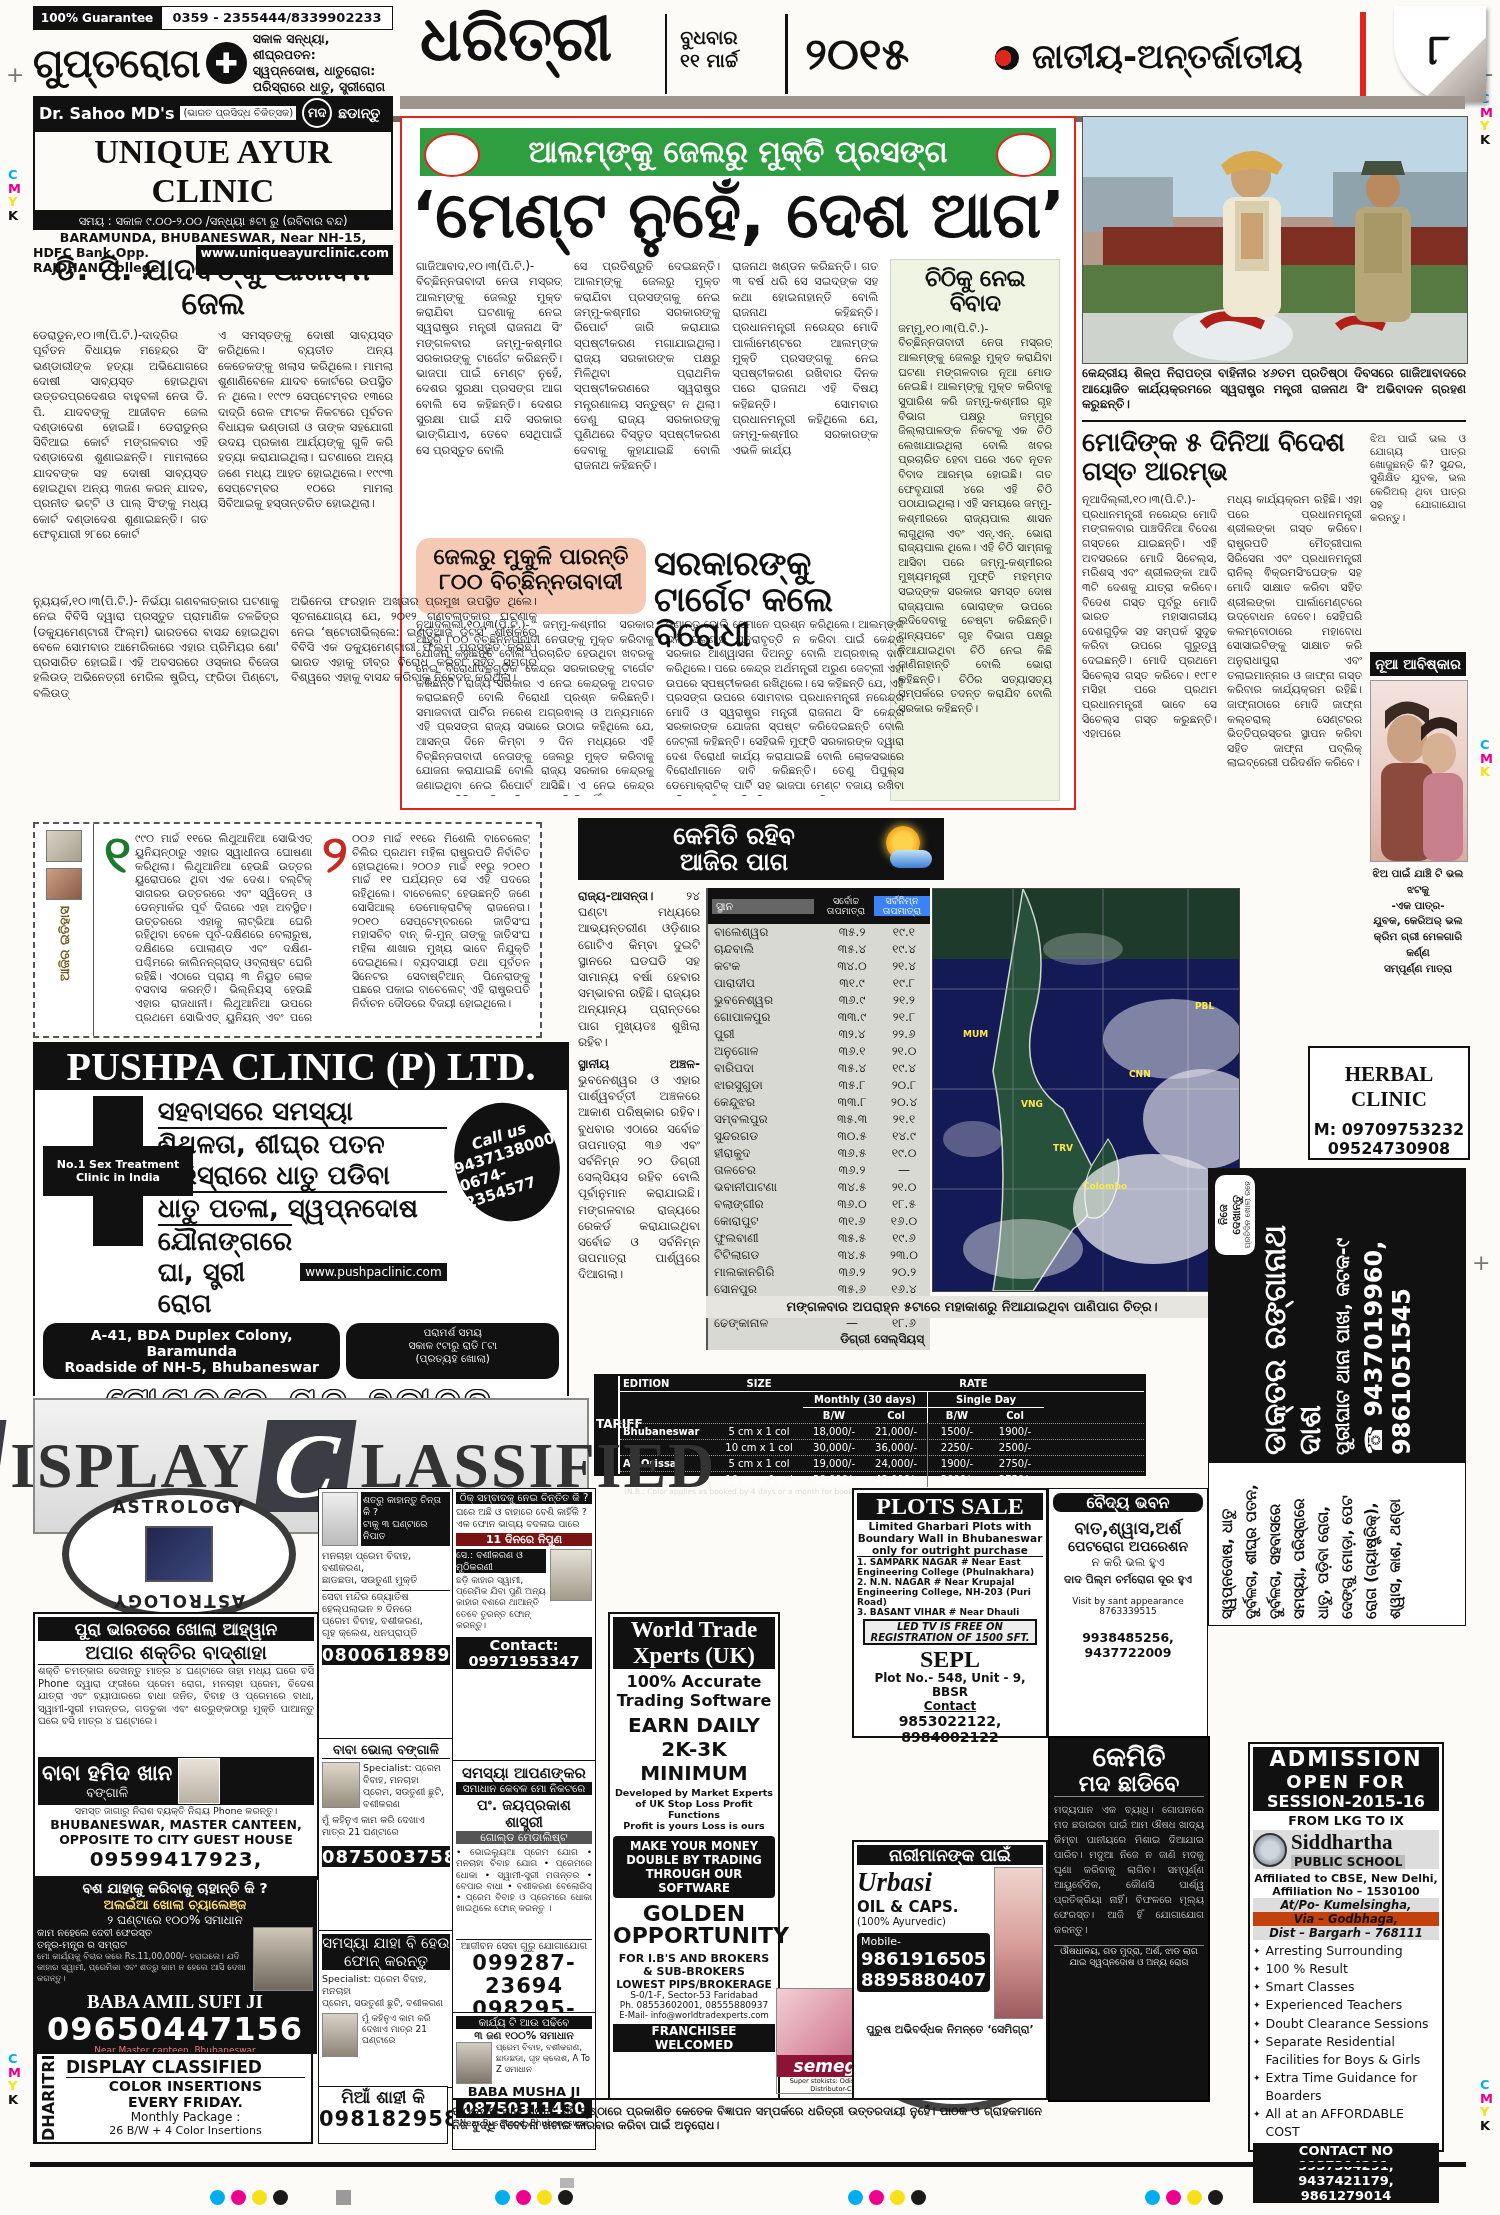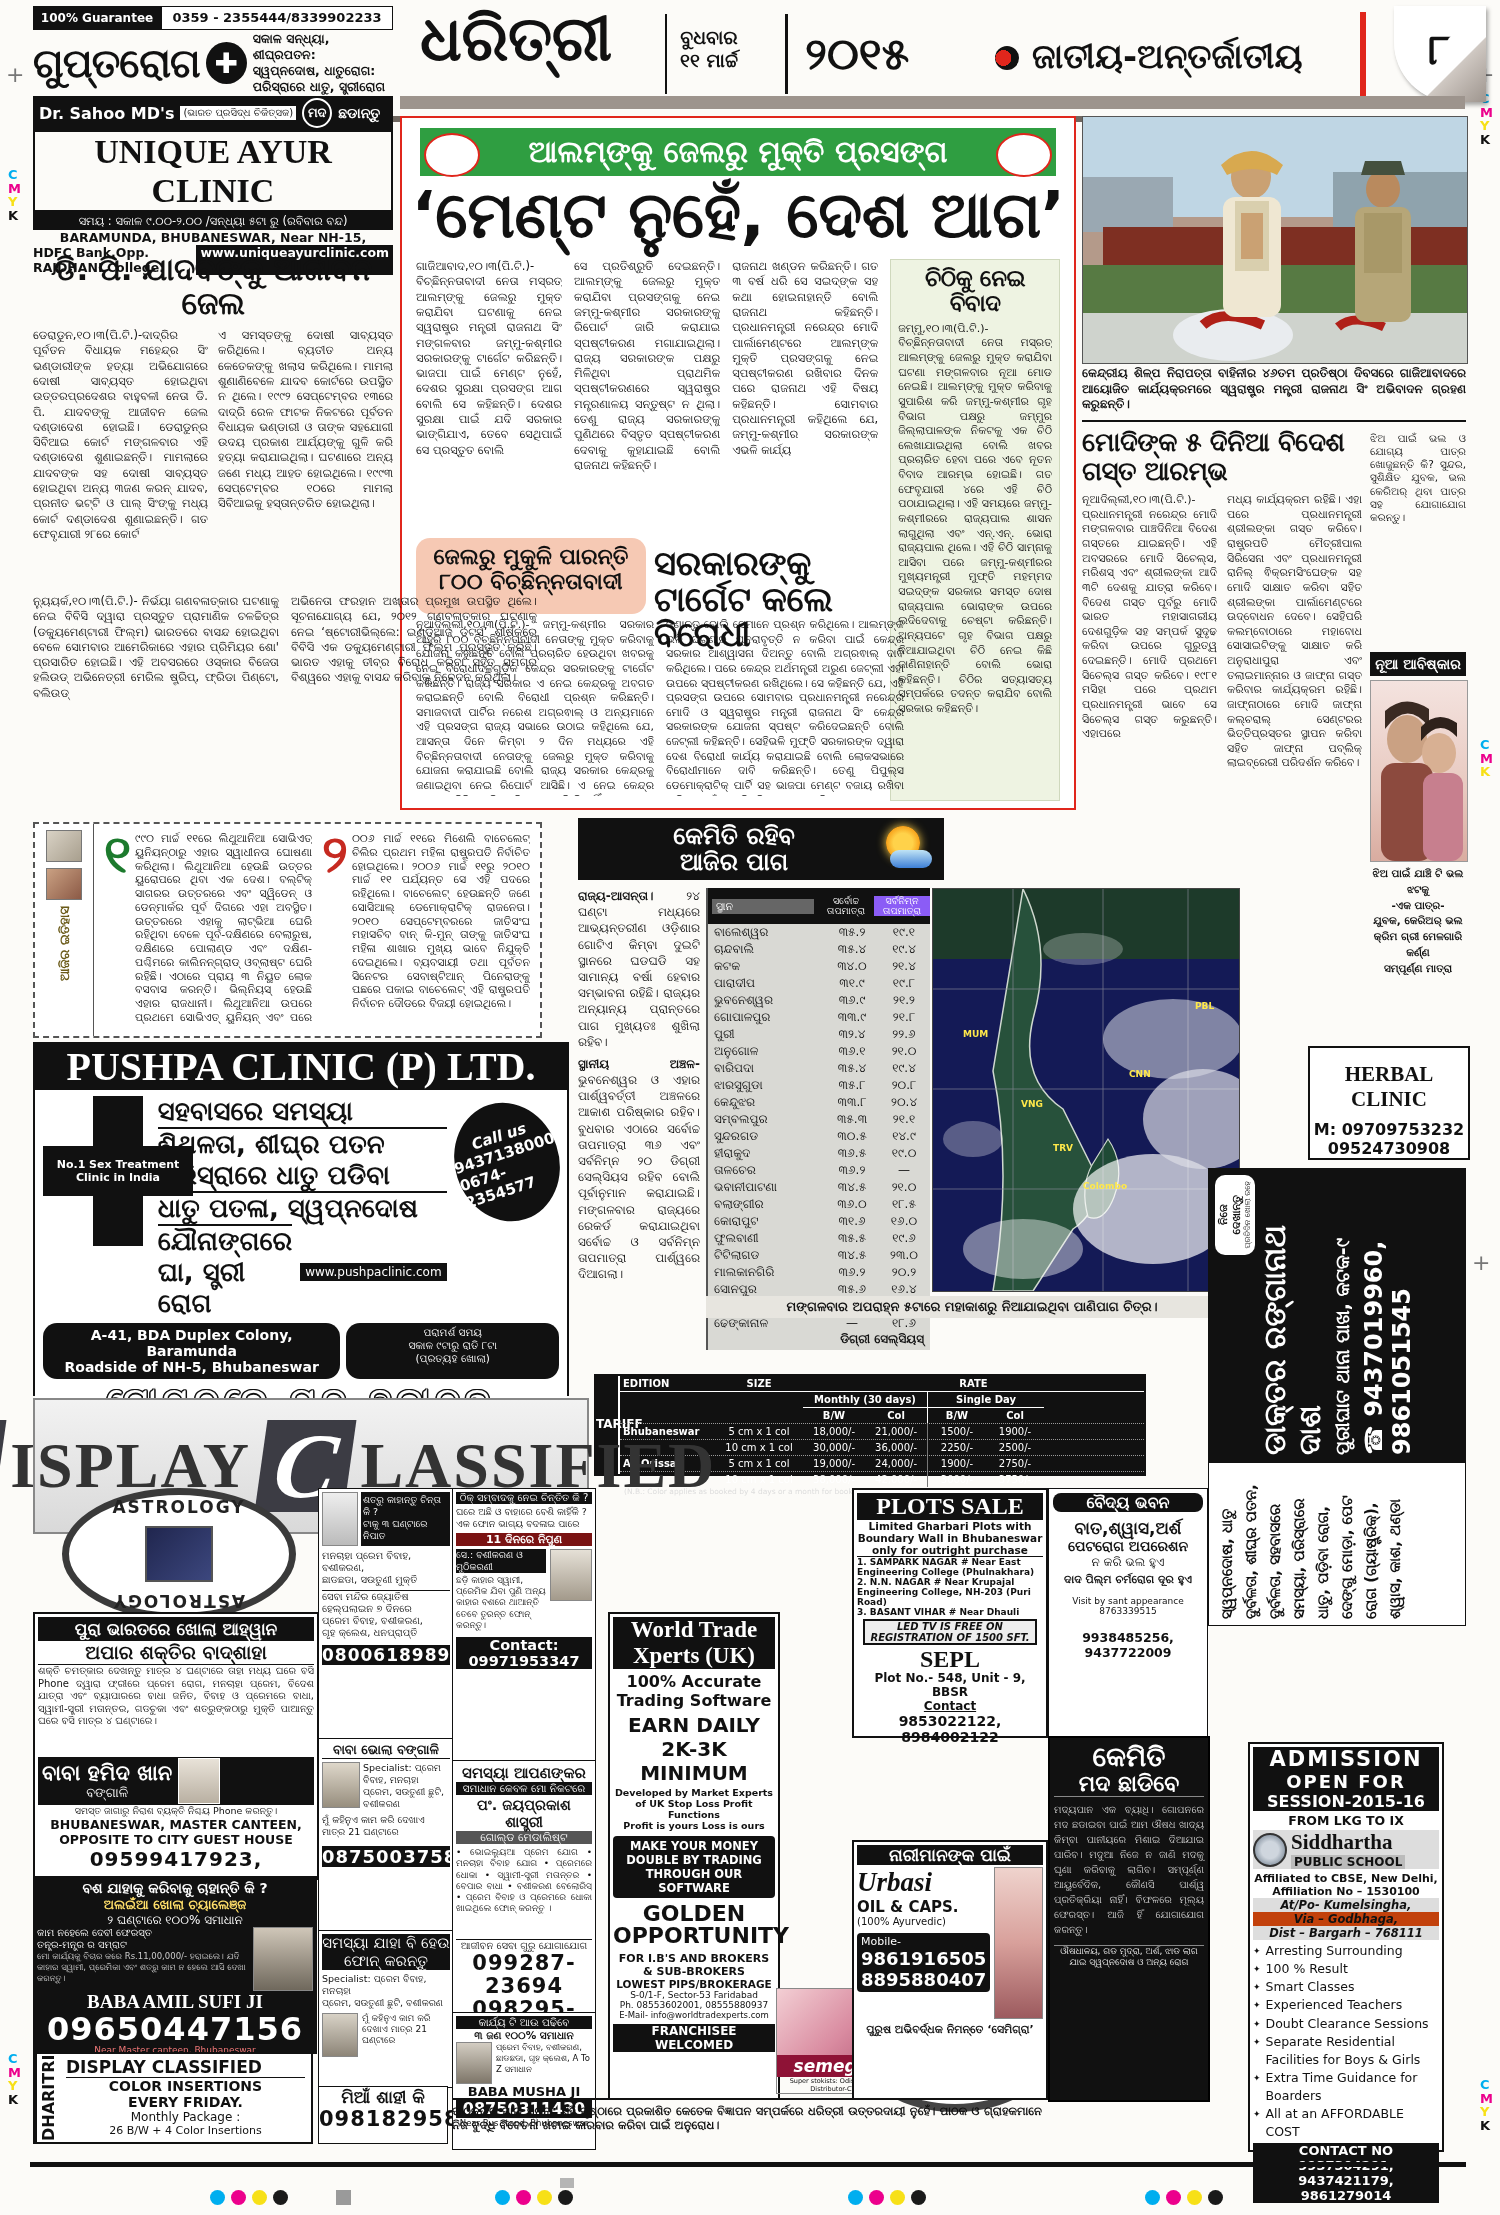--- a/index.html
+++ b/index.html
@@ -309,21 +309,21 @@
   <span class="b">ରାଜ୍ୟ-ଆସନ୍ତା।</span>
   <span>୨୪ ଘଣ୍ଟା ମଧ୍ୟରେ ଆଭ୍ୟନ୍ତରୀଣ ଓଡ଼ିଶାର ଗୋଟିଏ କିମ୍ବା ଦୁଇଟି ସ୍ଥାନରେ ଘଡଘଡି ସହ ସାମାନ୍ୟ ବର୍ଷା ହେବାର ସମ୍ଭାବନା ରହିଛି। ରାଜ୍ୟର ଅନ୍ୟାନ୍ୟ ପ୍ରାନ୍ତରେ ପାଗ ମୁଖ୍ୟତଃ ଶୁଖିଲା ରହିବ।</span>
   <div style="height:6px"></div>
   <span class="b">ସ୍ଥାନୀୟ ଅଞ୍ଚଳ-</span>
   <span>ଭୁବନେଶ୍ୱର ଓ ଏହାର ପାର୍ଶ୍ୱବର୍ତ୍ତୀ ଅଞ୍ଚଳରେ ଆକାଶ ପରିଷ୍କାର ରହିବ। ବୁଧବାର ଏଠାରେ ସର୍ବୋଚ୍ଚ ତାପମାତ୍ରା ୩୬ ଏବଂ ସର୍ବନିମ୍ନ ୨୦ ଡିଗ୍ରୀ ସେଲ୍‌ସିୟସ ରହିବ ବୋଲି ପୂର୍ବାନୁମାନ କରାଯାଇଛି। ମଙ୍ଗଳବାର ରାଜ୍ୟରେ ରେକର୍ଡ କରାଯାଇଥିବା ସର୍ବୋଚ୍ଚ ଓ ସର୍ବନିମ୍ନ ତାପମାତ୍ରା ପାର୍ଶ୍ୱରେ ଦିଆଗଲା।</span>
 </div>
 <div class="abs" style="left:706px;top:888px;width:222px;height:462px;background:#d9d9d4;border-left:2px solid #555">
   <div style="display:flex;background:#111;color:#fff;height:36px;align-items:center">
     <div style="flex:1;font-size:11px;background:#666;margin:4px;padding:1px 4px">ସ୍ଥାନ</div>
     <div style="width:56px;font-size:9.5px;text-align:center;line-height:1.1">ସର୍ବୋଚ୍ଚ ତାପମାତ୍ରା</div>
-    <div style="width:56px;font-size:9.5px;text-align:center;line-height:1.1;background:#8b5cf6">ସର୍ବନିମ୍ନ ତାପମାତ୍ରା</div>
+    <div style="width:56px;font-size:9.5px;text-align:center;line-height:1.1;background:#3b82f6">ସର୍ବନିମ୍ନ ତାପମାତ୍ରା</div>
   </div>
   <div id="weather-rows">
 
       <div class="wrow">
         <span class="p">ବାଲେଶ୍ୱର</span>
         <span class="t">୩୫.୨</span>
         <span class="t">୧୯.୧</span>
       </div>
 
       <div class="wrow">

